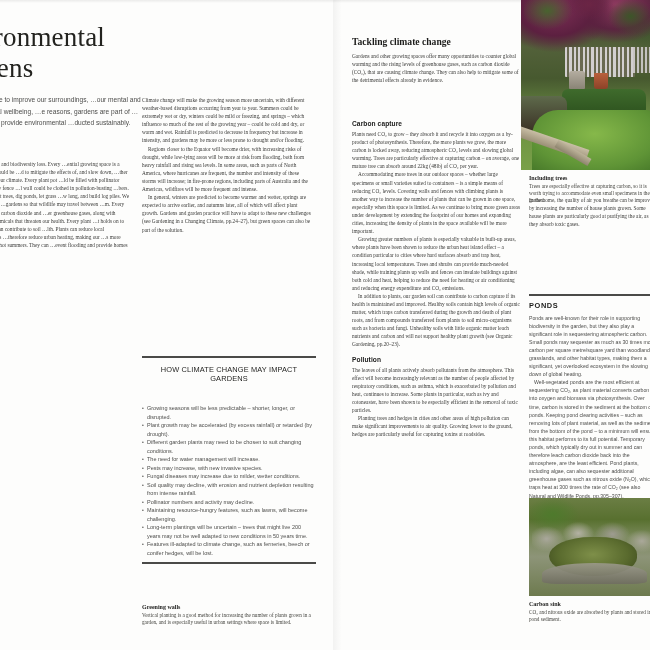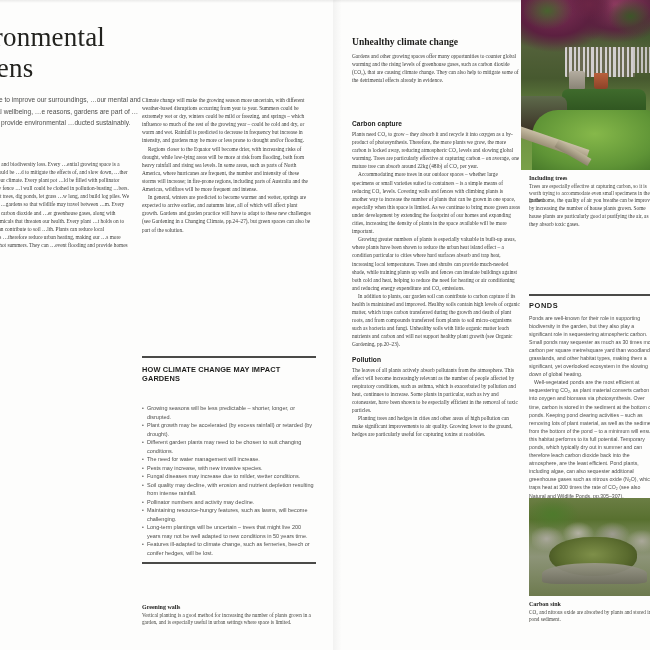--- a/index.html
+++ b/index.html
@@ -87,25 +87,26 @@
     width: 174px;
   }
   .factbox .rule-top,
   .factbox .rule-bot {
     height: 1.6px; background: #4a4a48; width: 100%;
   }
   .factbox .rule-bot { margin-top: 5px; }
   .factbox h3 {
     font-family: "Liberation Sans", sans-serif;
     font-size: 7.4px;
-    font-weight: bold;
+    font-weight: normal;
     line-height: 9.4px;
     color: #1d1d1b;
     margin: 7px 0 21px 0;
     letter-spacing: .15px;
+    text-align: center;
   }
   .factbox ul { list-style: none; }
   .factbox li {
     font-family: "Liberation Sans", sans-serif;
     font-size: 5.5px;
     line-height: 8.5px;
     color: #4d4d4b;
     padding-left: 5px;
     position: relative;
     margin-bottom: 0;
@@ -315,21 +316,21 @@
     </ul>
     <div class="rule-bot"></div>
   </div>
 
   <div class="caption" id="cap-greening">
     <div class="cap-head">Greening walls</div>
     <div class="cap-body">Vertical planting is a good method for increasing the number of plants grown in a garden, and is especially useful in urban settings where space is limited.</div>
   </div>
 
   <div class="col" id="col-3">
-    <h2 class="col-head">Unhealthy climate change</h2>
+    <h2 class="col-head">Tackling climate change</h2>
     <div class="body-text">
       <p>Gardens and other growing spaces offer many opportunities to counter global warming and the rising levels of greenhouse gases, such as carbon dioxide (CO₂), that are causing climate change. They can also help to mitigate some of the detrimental effects already in evidence.</p>
     </div>
   </div>
 
   <div class="col" id="col-3b">
     <h3 class="sub-head">Carbon capture</h3>
     <div class="body-text">
       <p>Plants need CO₂ to grow – they absorb it and recycle it into oxygen as a by-product of photosynthesis. Therefore, the more plants we grow, the more carbon is locked away, reducing atmospheric CO₂ levels and slowing global warming. Trees are particularly effective at capturing carbon – on average, one mature tree can absorb around 22kg (48lb) of CO₂ per year.</p>
       <p>Accommodating more trees in our outdoor spaces – whether large specimens or small varieties suited to containers – is a simple means of reducing CO₂ levels. Covering walls and fences with climbing plants is another way to increase the number of plants that can be grown in one space, especially when this space is limited. As we continue to bring more green areas under development by extending the footprint of our homes and expanding cities, increasing the density of plants in the space available will be more important.</p>

